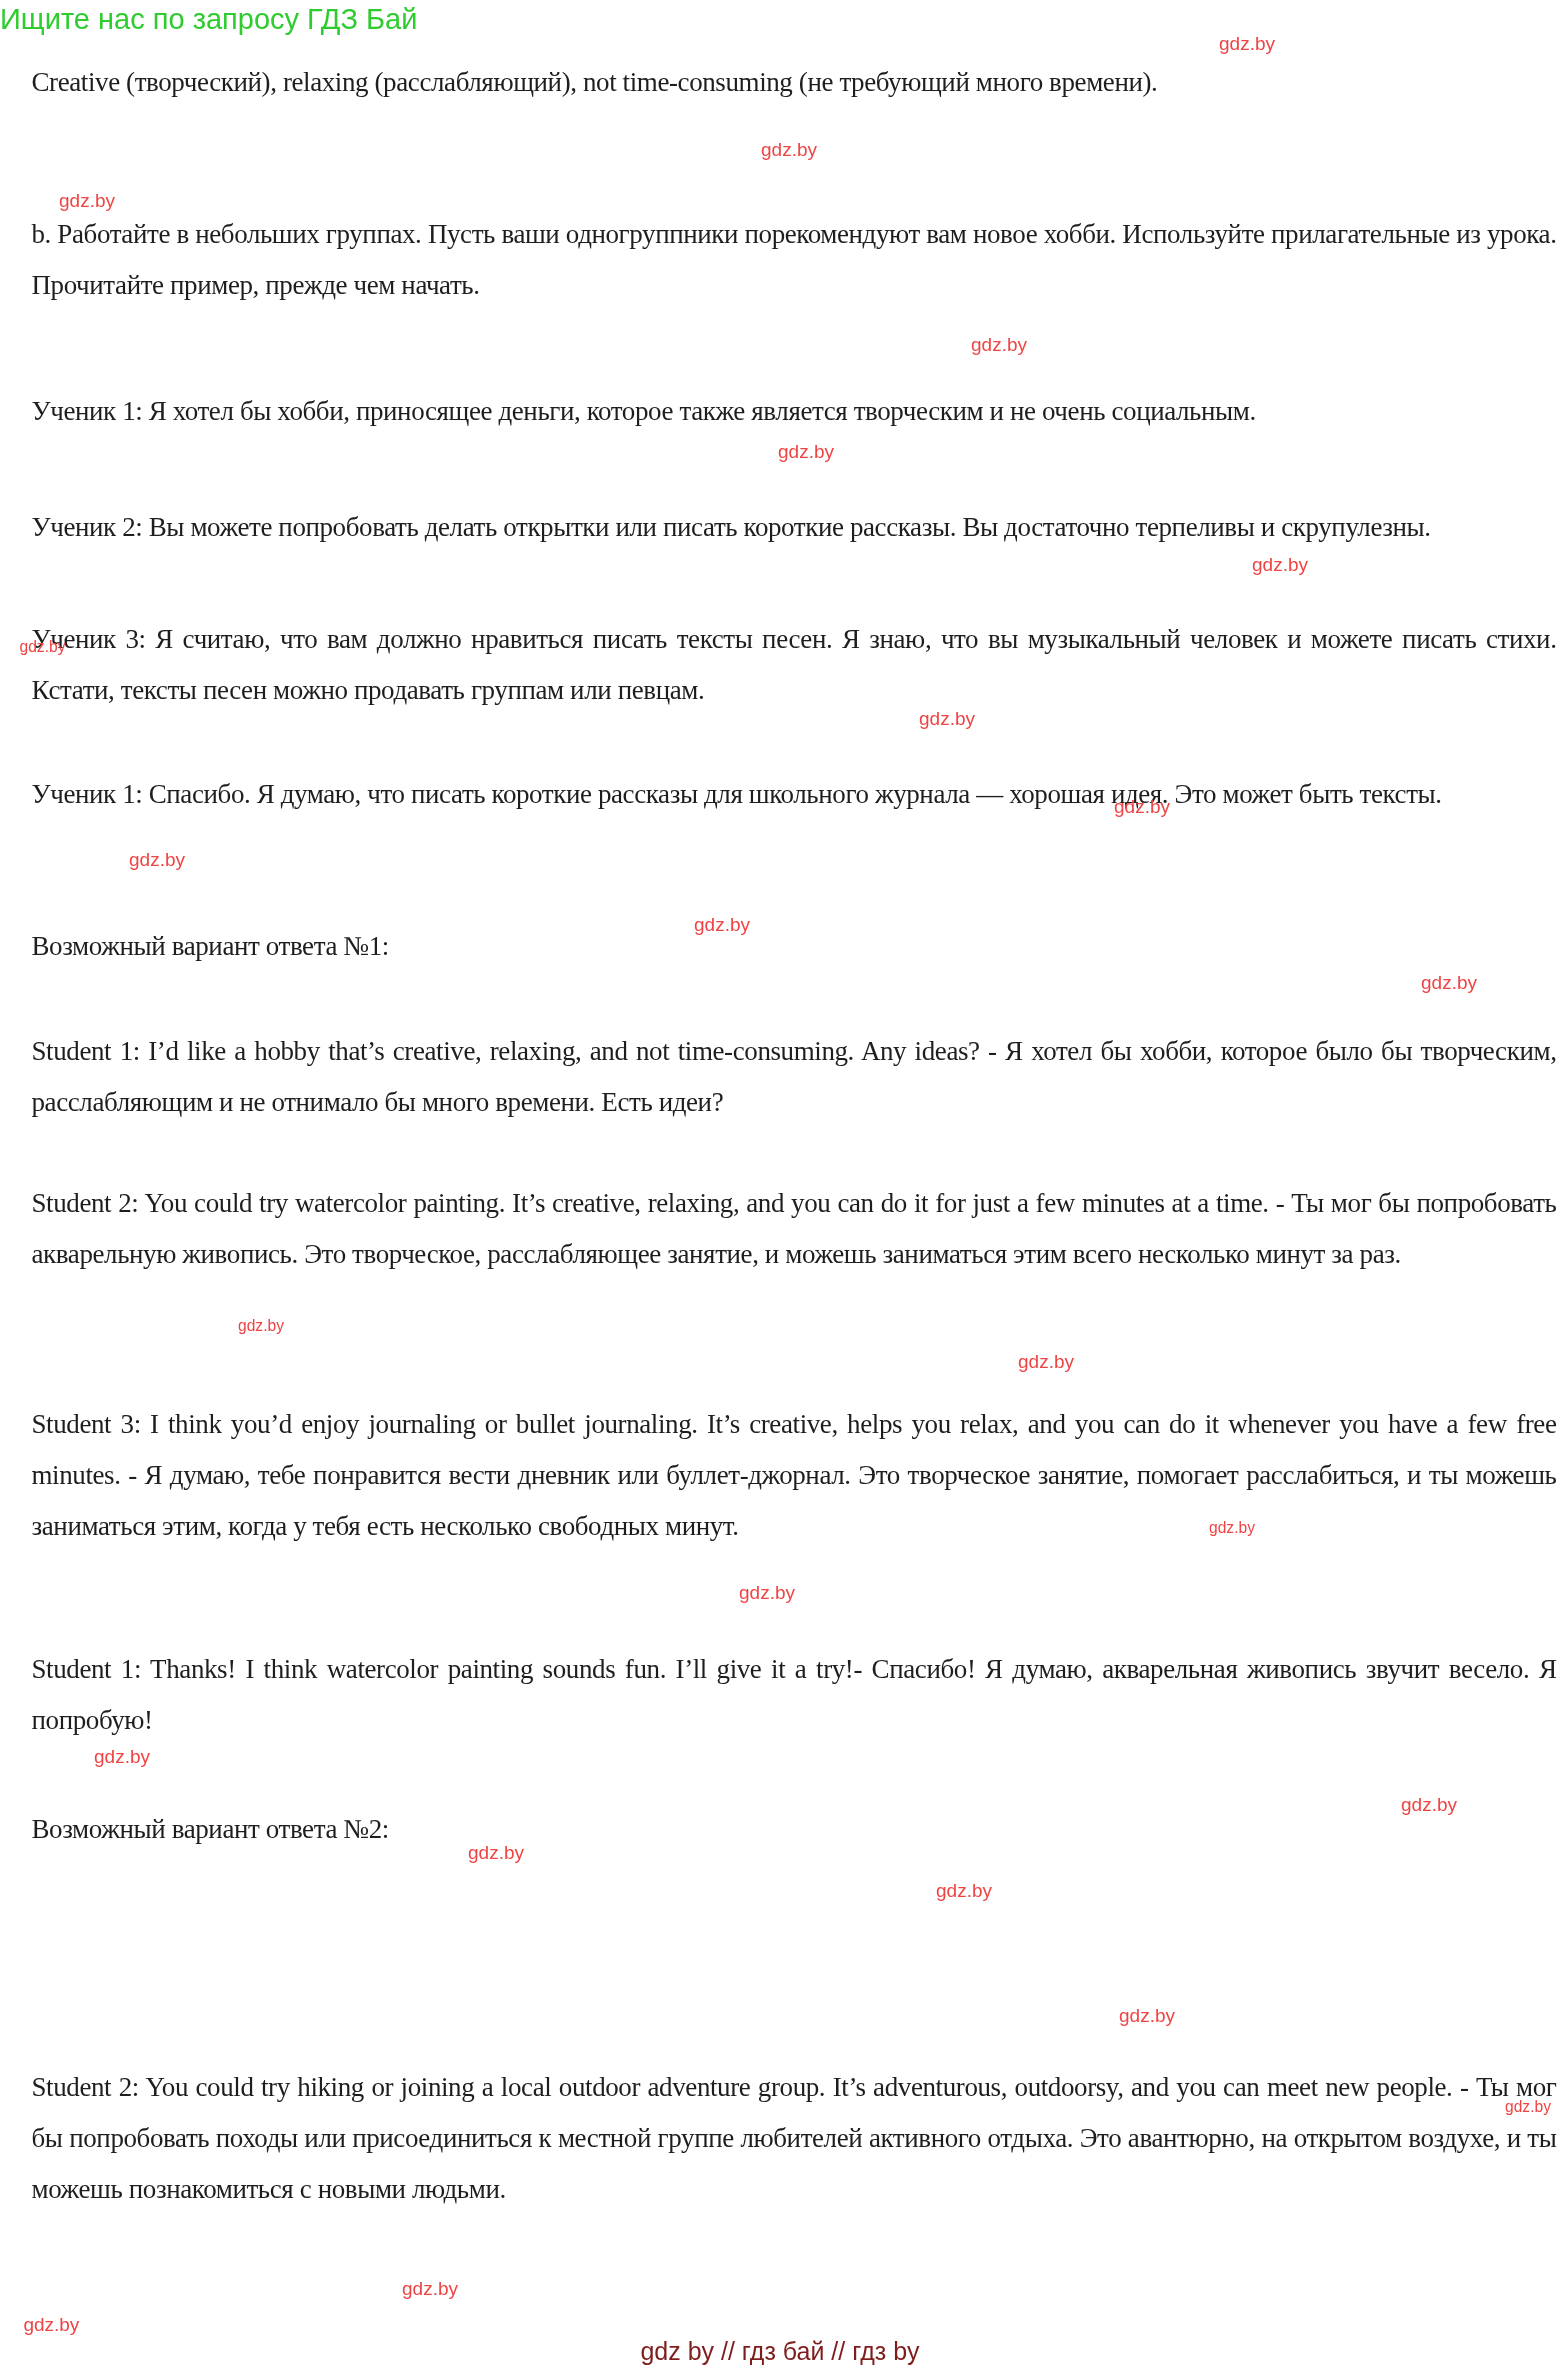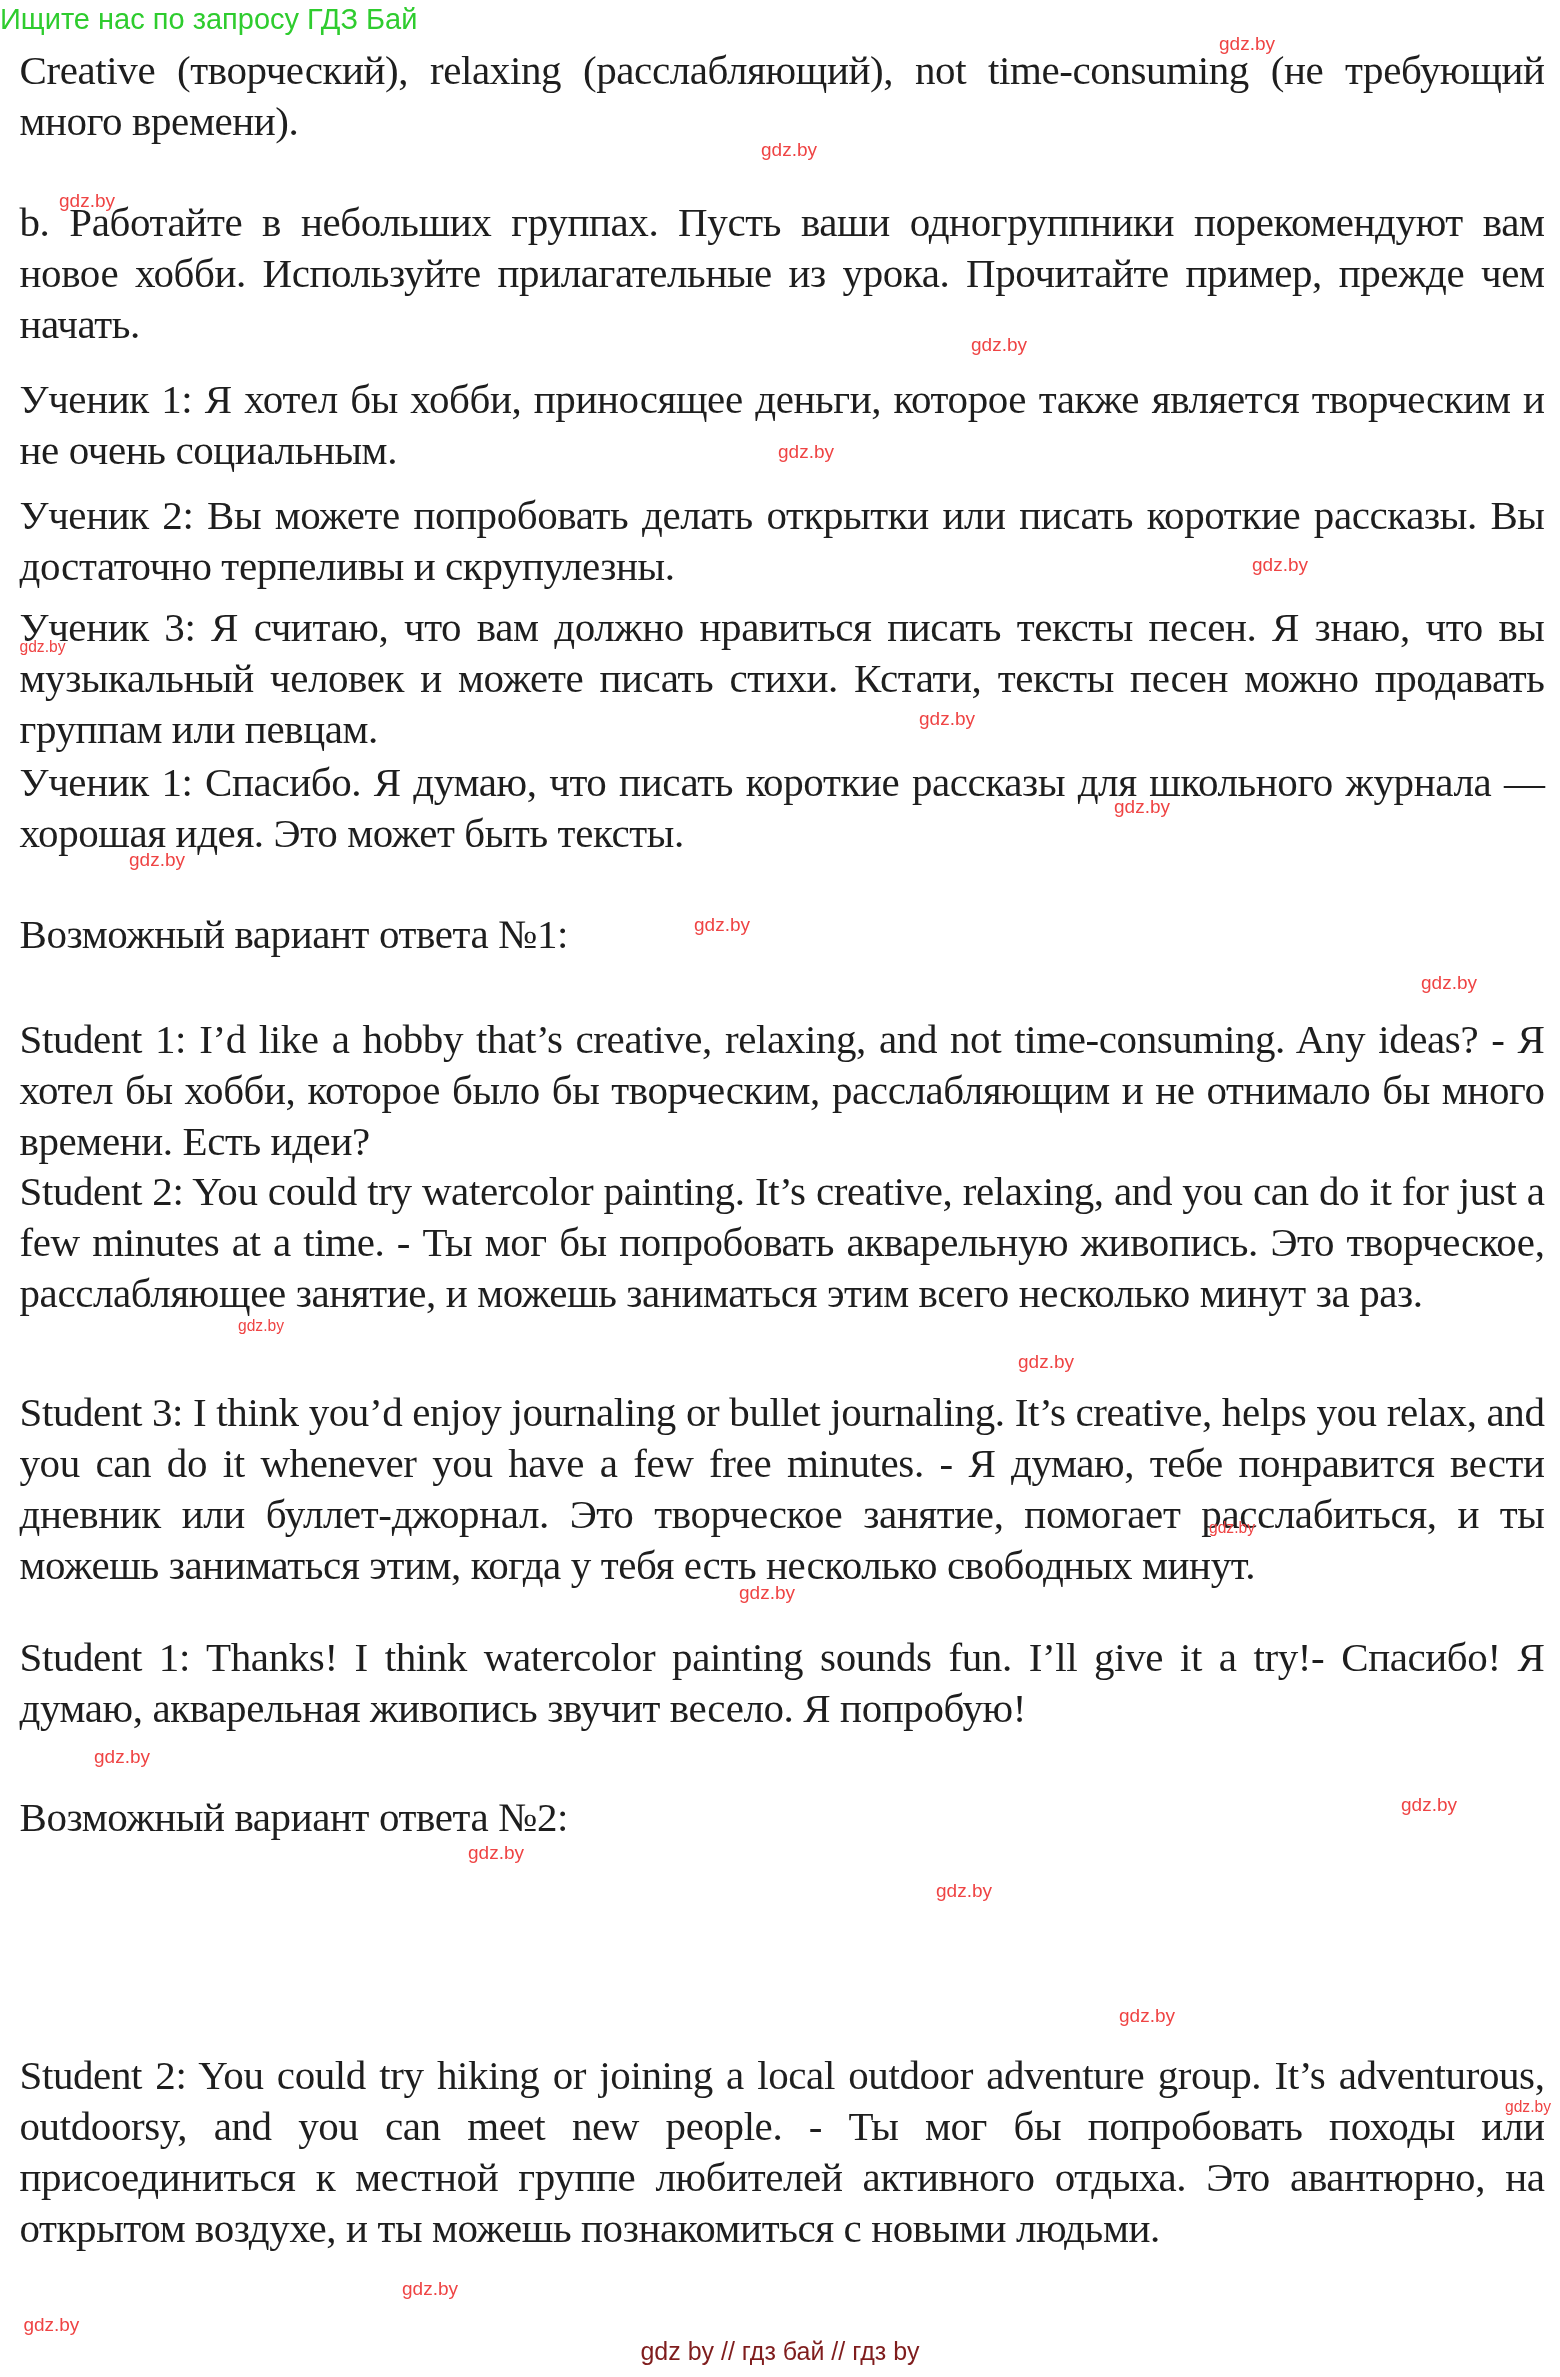--- a/index.html
+++ b/index.html
@@ -23,22 +23,22 @@
     width: 100%;
     text-align: left;
     font-family: "Liberation Sans", sans-serif;
     font-size: 29px;
     font-weight: 400;
   }
   .para {
     position: absolute;
     left: 19.5px;
     width: 1525px;
-    margin: 0;
-    font-size: 41px;
+    margin: 12px;
+    font-size: 27px;
     line-height: 51px;
     letter-spacing: -0.4px;
     text-align: justify;
     text-align-last: left;
   }
   .heading {
     text-align: center;
   }
   .wm {
     position: absolute;

